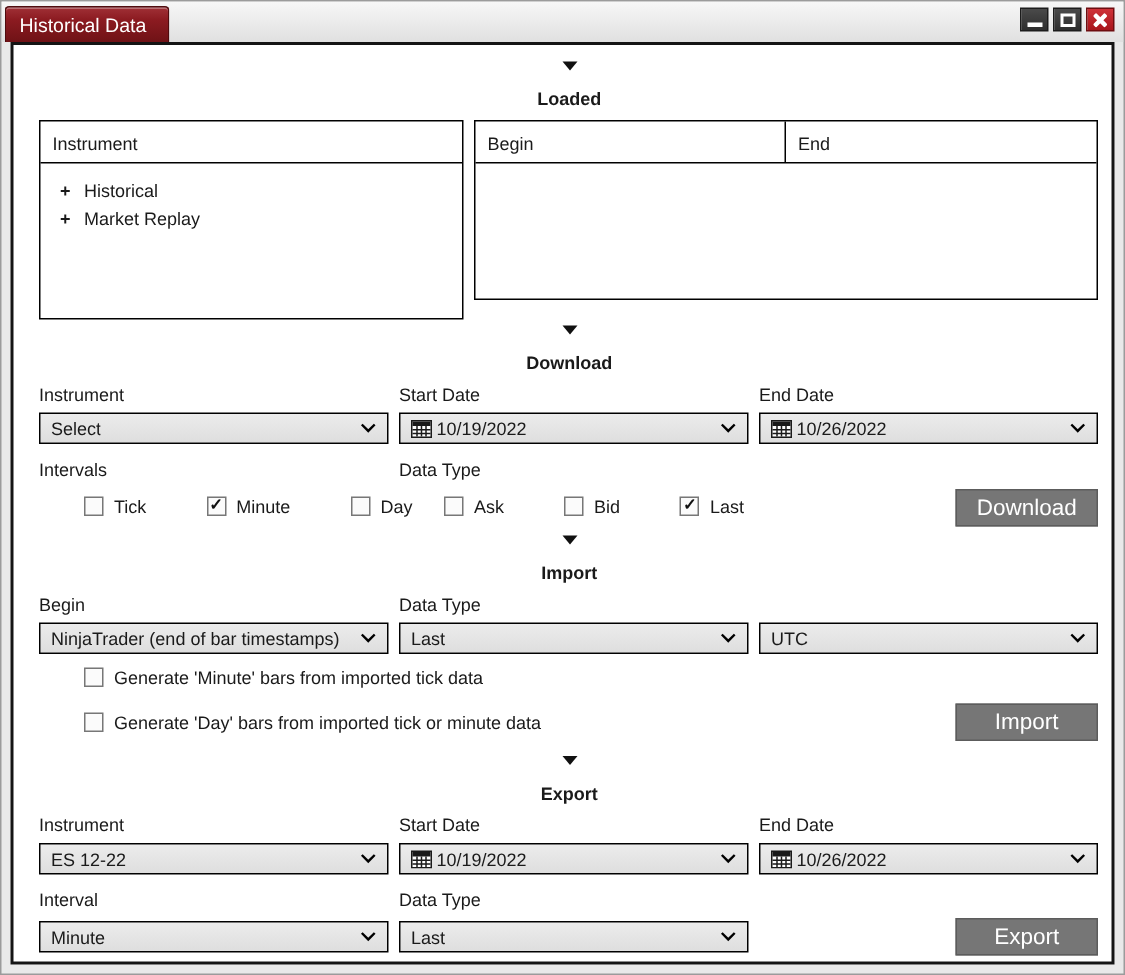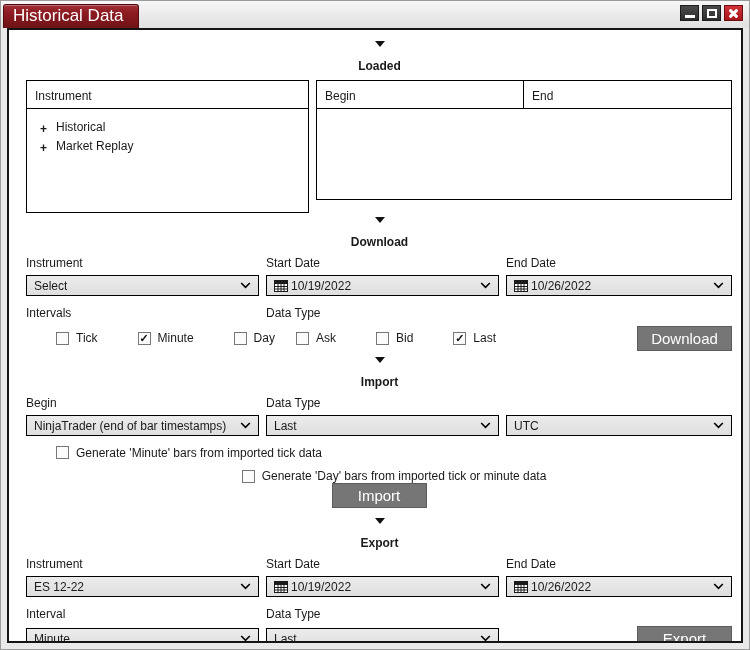--- a/index.html
+++ b/index.html
@@ -24,21 +24,21 @@
     display: flex; align-items: flex-end; justify-content: space-between;
     padding: 0 6px 0 2px;
     position: relative;
   }
   .tab {
     height: 24px;
     background: linear-gradient(#a03036 0%, #8c1b21 35%, #6f1216 100%);
     border: 1px solid #4f0b0e; border-bottom: none;
     border-radius: 3px 3px 0 0;
     box-shadow: inset 0 1px 0 rgba(255,255,255,.3);
-    color: #fff; font-size: 17px;
+    color: #fff; font-size: 13px;
     display: flex; align-items: center;
     padding: 0 14px 1px 9px;
   }
   .controls { display: flex; gap: 3px; align-self: flex-start; margin-top: 4px; }
   .ctrl {
     width: 19px; height: 16px;
     display: flex; align-items: center; justify-content: center;
     border: 1px solid #1c1c1c;
     background: linear-gradient(#4a4a4a, #2e2e2e);
     cursor: pointer; position: relative;
@@ -73,21 +73,21 @@
   }
   
   .loaded-row { display: flex; padding: 2px 9px 0 17px; height: 133px; }
   .tree-panel {
     width: 283px; height: 133px;
     border: 1px solid #000; background: #fff;
     font-size: 12px;
   }
   .tree-head { height: 28px; border-bottom: 1px solid #000; padding: 8px 8px 0 8px; }
   .tree-body { padding: 9px 0 0 0; }
-  .tree-item { display: flex; align-items: flex-end; gap: 9px; padding: 2px 0 3px 13px; cursor: pointer; }
+  .tree-item { display: flex; align-items: center; gap: 9px; padding: 2px 0 3px 13px; cursor: pointer; }
   .plus { font-weight: bold; font-size: 12px; line-height: 10px; }
   .plus::before { content: "+"; }
   .table-panel {
     flex: 1; margin-left: 7px; height: 120px;
     border: 1px solid #000; background: #fff;
     display: flex; flex-direction: column; font-size: 12px;
   }
   .thead { display: flex; height: 28px; border-bottom: 1px solid #000; flex: 0 0 28px; }
   .th { padding: 8px 8px 0 8px; }
   .th.first { width: 50%; border-right: 1px solid #000; }
@@ -105,42 +105,42 @@
     height: 21px; border: 1px solid #000;
     background: linear-gradient(#ececec, #dedede);
     display: flex; align-items: center; gap: 3px;
     padding: 0 7px; font-size: 12px; cursor: pointer;
   }
   .combo .val { white-space: nowrap; overflow: hidden; }
   .chev { margin-left: auto; flex: 0 0 auto; }
   .cal { flex: 0 0 auto; }
   
   .cb-group { display: flex; align-items: center; gap: 10px; font-size: 12px; }
-  .cb-item { display: inline-flex; align-items: center; gap: 7px; cursor: pointer; padding-left: 30px; }
+  .cb-item { display: inline-flex; align-items: flex-start; gap: 7px; cursor: pointer; padding-left: 30px; }
   .cb {
     width: 13px; height: 13px;
     border: 1px solid #777; background: #fbfbfb;
     display: inline-flex; align-items: center; justify-content: center;
     font-size: 11px; line-height: 11px; color: #111;
   }
   .cb.checked::after { content: "✓"; font-weight: bold; }
   .check-row { min-height: 26px; }
   
   .btn {
     width: 95px; height: 25px;
     background: #767676; border: 1px solid #5c5c5c;
     color: #fff; font-size: 15px;
     display: flex; align-items: center; justify-content: center;
     cursor: pointer; justify-self: end;
   }
   
   .imp-row1 { padding: 9px 9px 0 17px; }
   .imp-row2 {
     display: flex; justify-content: space-between; align-items: center;
-    padding: 6px 9px 0 17px; min-height: 25px; flex-direction: column;
+    padding: 6px 9px 0 17px; min-height: 25px;
   }
 </style>
 </head>
 <body>
 
 <div class="window">
 
   <div class="titlebar">
     <div class="tab">
       <span>Historical Data</span>

